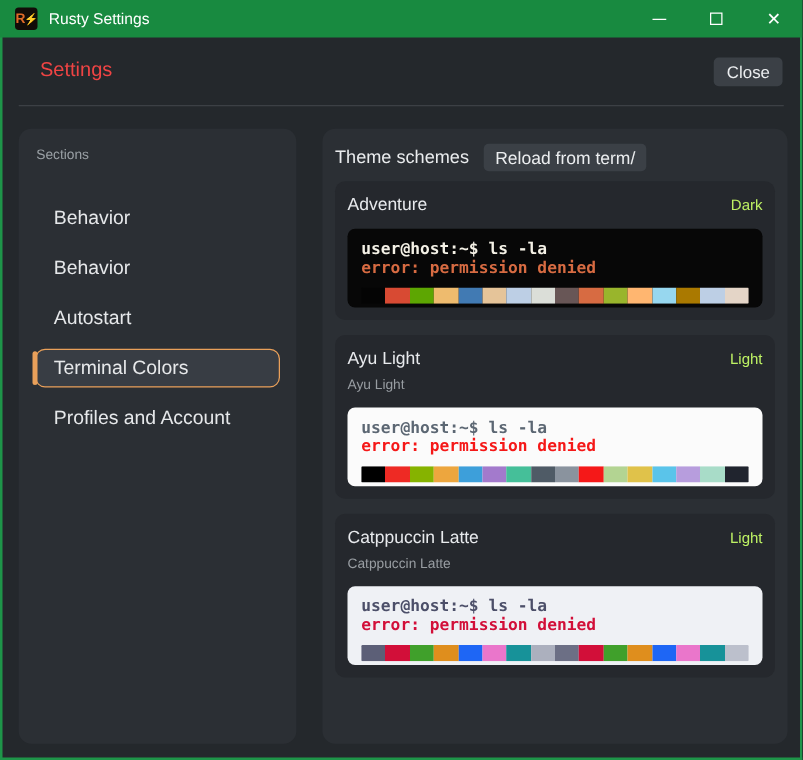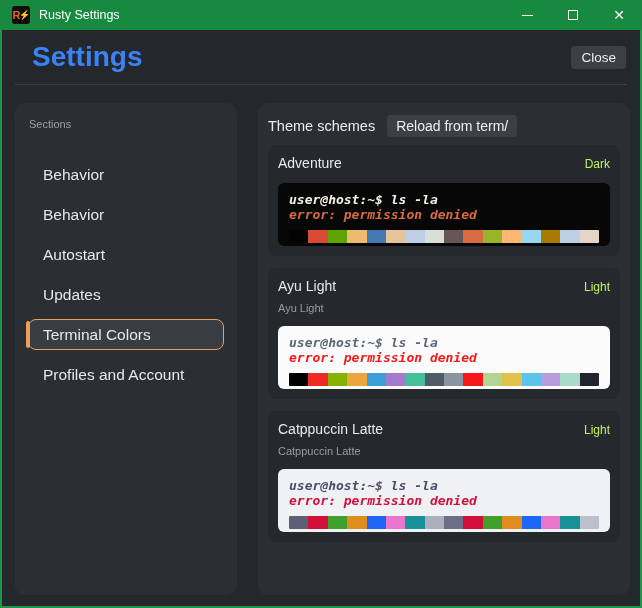--- a/index.html
+++ b/index.html
@@ -40,21 +40,21 @@
     color: #ffffff; cursor: pointer;
   }
   .glyph-min { width: 11px; height: 1px; background: #fff; display: block; }
   .glyph-max { width: 10px; height: 10px; border: 1px solid #fff; display: block; }
   .glyph-close { font-size: 14px; line-height: 1; font-weight: 300; }
   
   .header {
     height: 54px; display: flex; align-items: center;
     padding: 0 14px 0 30px; flex: 0 0 auto;
   }
-  .page-title { color: #3b82f6; font-size: 28px; font-weight: 700; }
+  .page-title { color: #ef4444; font-size: 16px; font-weight: 400; }
   .close-btn {
     margin-left: auto; background: #3b4046; color: #eceef0;
     border: none; border-radius: 4px; font-size: 13.5px;
     padding: 4px 10px; font-family: inherit; cursor: pointer;
   }
   .divider { border-top: 1px solid #3c4045; margin: 0 13px; }
   
   .content {
     flex: 1; display: flex;
     padding: 18px 10px 11px 13px; gap: 21px;
@@ -90,21 +90,21 @@
   .cards { margin-top: 8px; display: flex; flex-direction: column; gap: 12px; }
   .card { background: #25282d; border-radius: 8px; padding: 10px; cursor: pointer; }
   .card-head { display: flex; align-items: baseline; justify-content: space-between; }
   .card-name { font-size: 14px; color: #e8eaed; }
   .card-variant { font-size: 12px; color: #bef264; margin-left: 12px; }
   .card-subtitle { font-size: 11px; color: #989da2; margin-top: 8px; }
   .terminal {
     margin-top: 12px; border-radius: 6px; padding: 9px 11px 3px;
     font-family: "DejaVu Sans Mono", monospace; font-size: 13px; font-weight: bold;
   }
-  .term-line { line-height: 15px; white-space: pre; font-style: italic; }
+  .term-line { line-height: 15px; white-space: pre; }
   .term-error { margin-top: 0; }
   .strip { display: flex; height: 13px; margin-top: 8px; border-radius: 1px; overflow: hidden; }
   .swatch { flex: 1; }
 </style>
 </head>
 <body>
 
 <div class="window">
 
   <div class="titlebar">
@@ -137,23 +137,20 @@
     <div class="panel sidebar">
       <div class="sections-label">Sections</div>
       <div class="side-item">
           <span>Behavior</span>
         </div>
       <div class="side-item">
           <span>Behavior</span>
         </div>
       <div class="side-item">
           <span>Autostart</span>
-        </div>
-      <div class="side-item">
-          <span>Updates</span>
         </div>
       <div class="side-item selected">
           <span>Terminal Colors</span>
         </div>
       <div class="side-item">
           <span>Profiles and Account</span>
         </div>
     </div>
 
     <div class="panel main-panel">

